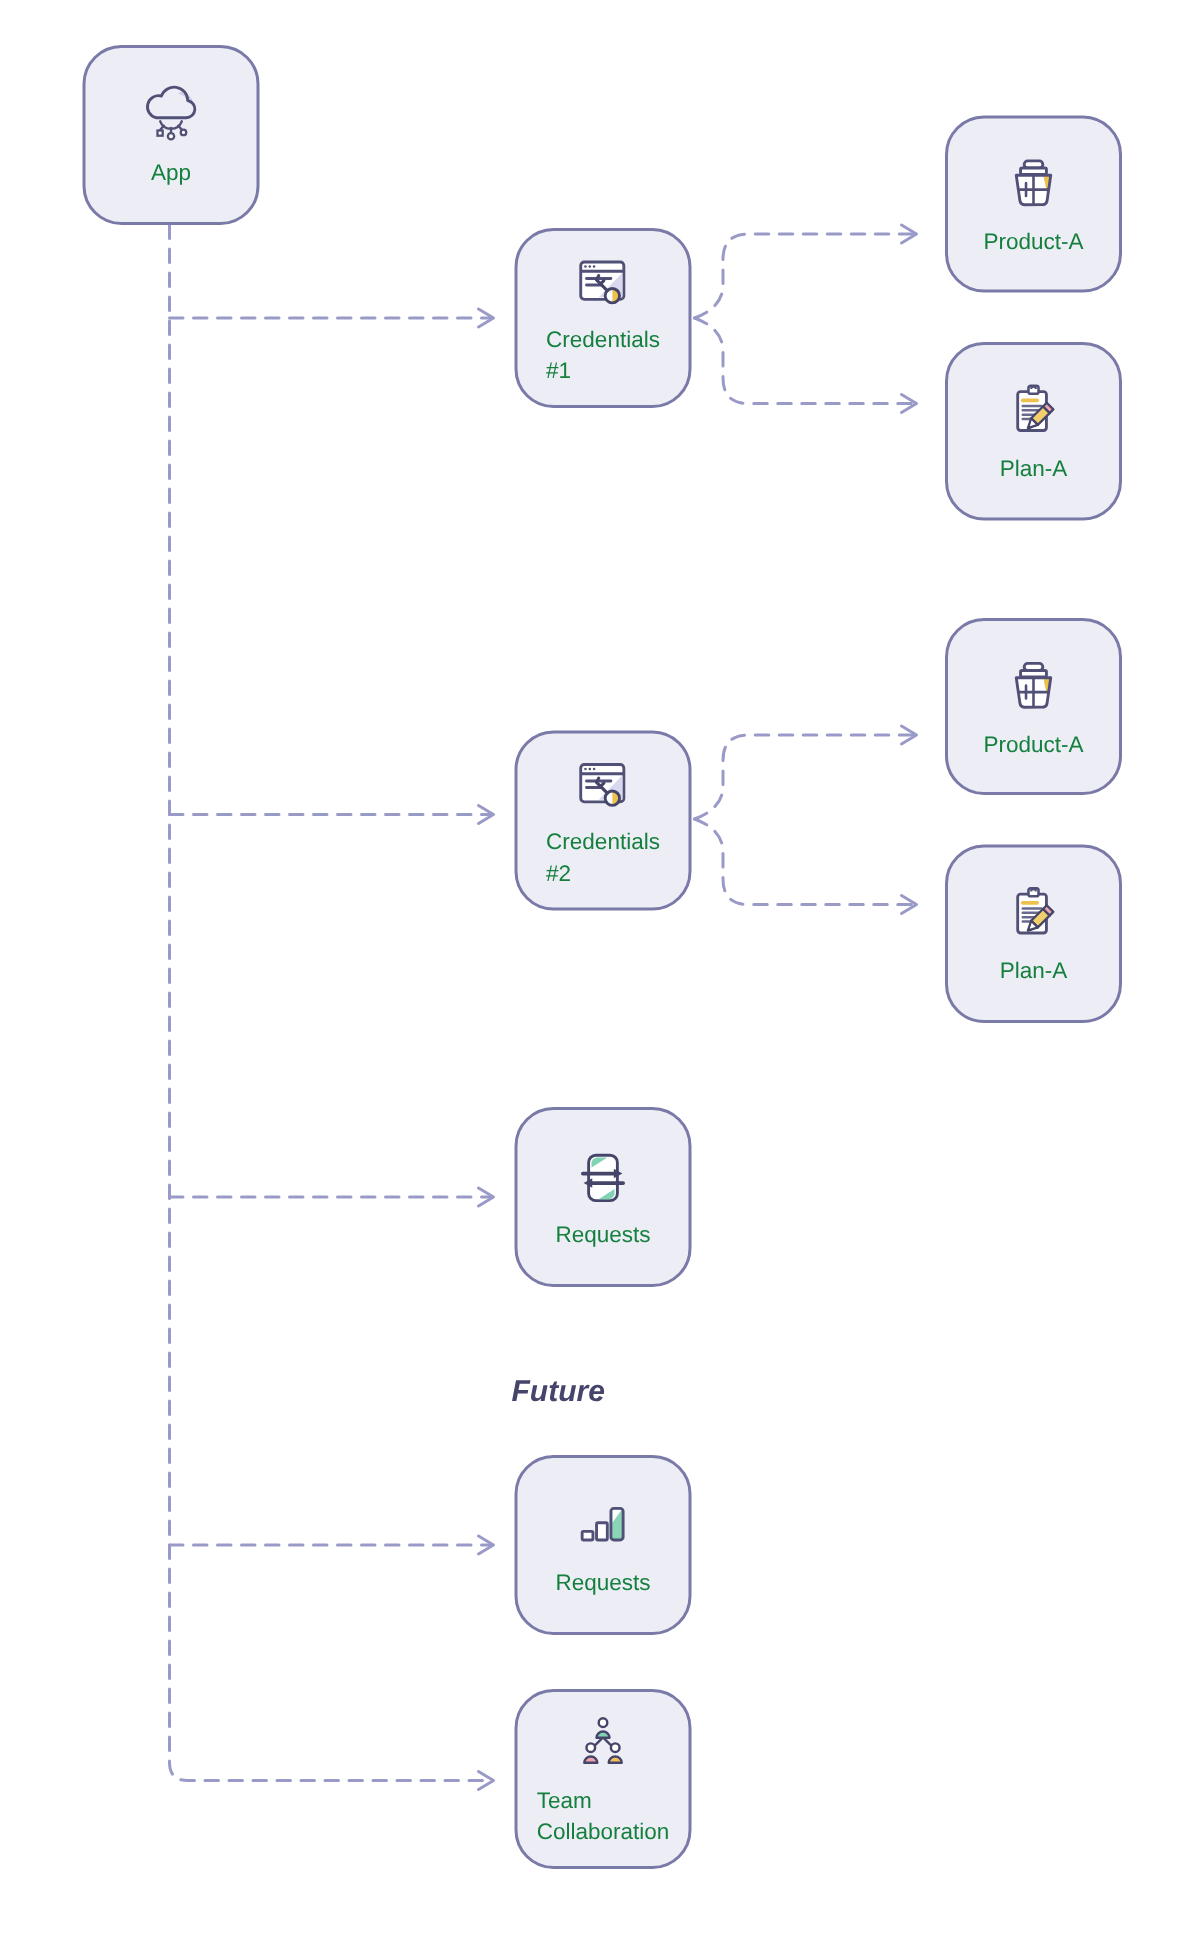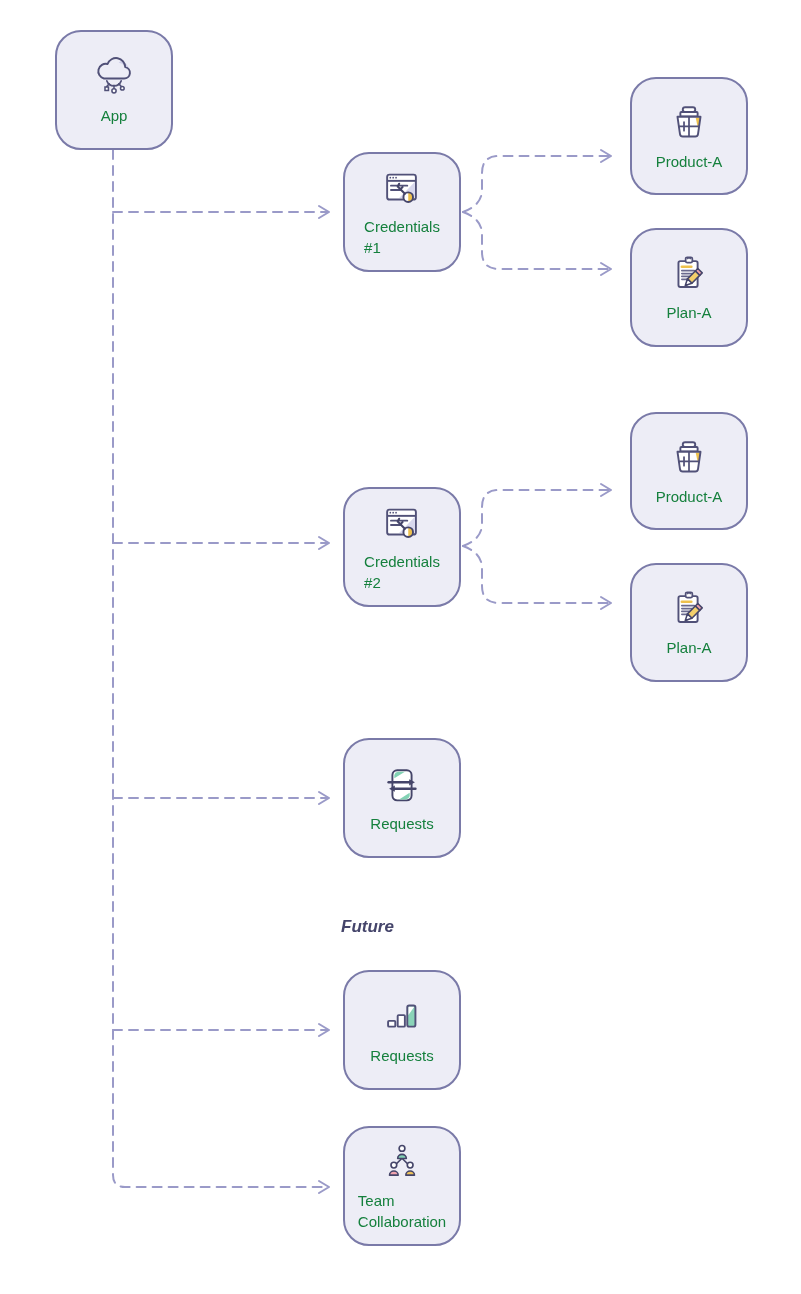--- a/index.html
+++ b/index.html
@@ -43,21 +43,21 @@
     font-size: 15px;
     color: #15803d;
     line-height: 1.4;
     white-space: pre-line;
   }
   .node svg.icon { width: 46px; height: 46px; flex: 0 0 auto; }
   .section-label {
     position: absolute;
     left: 341px;
     top: 917px;
-    font-size: 17px;
+    font-size: 20px;
     font-weight: bold;
     font-style: italic;
     color: #45456b;
   }
 </style>
 </head>
 <body>
 
 <div class="stage">
 

